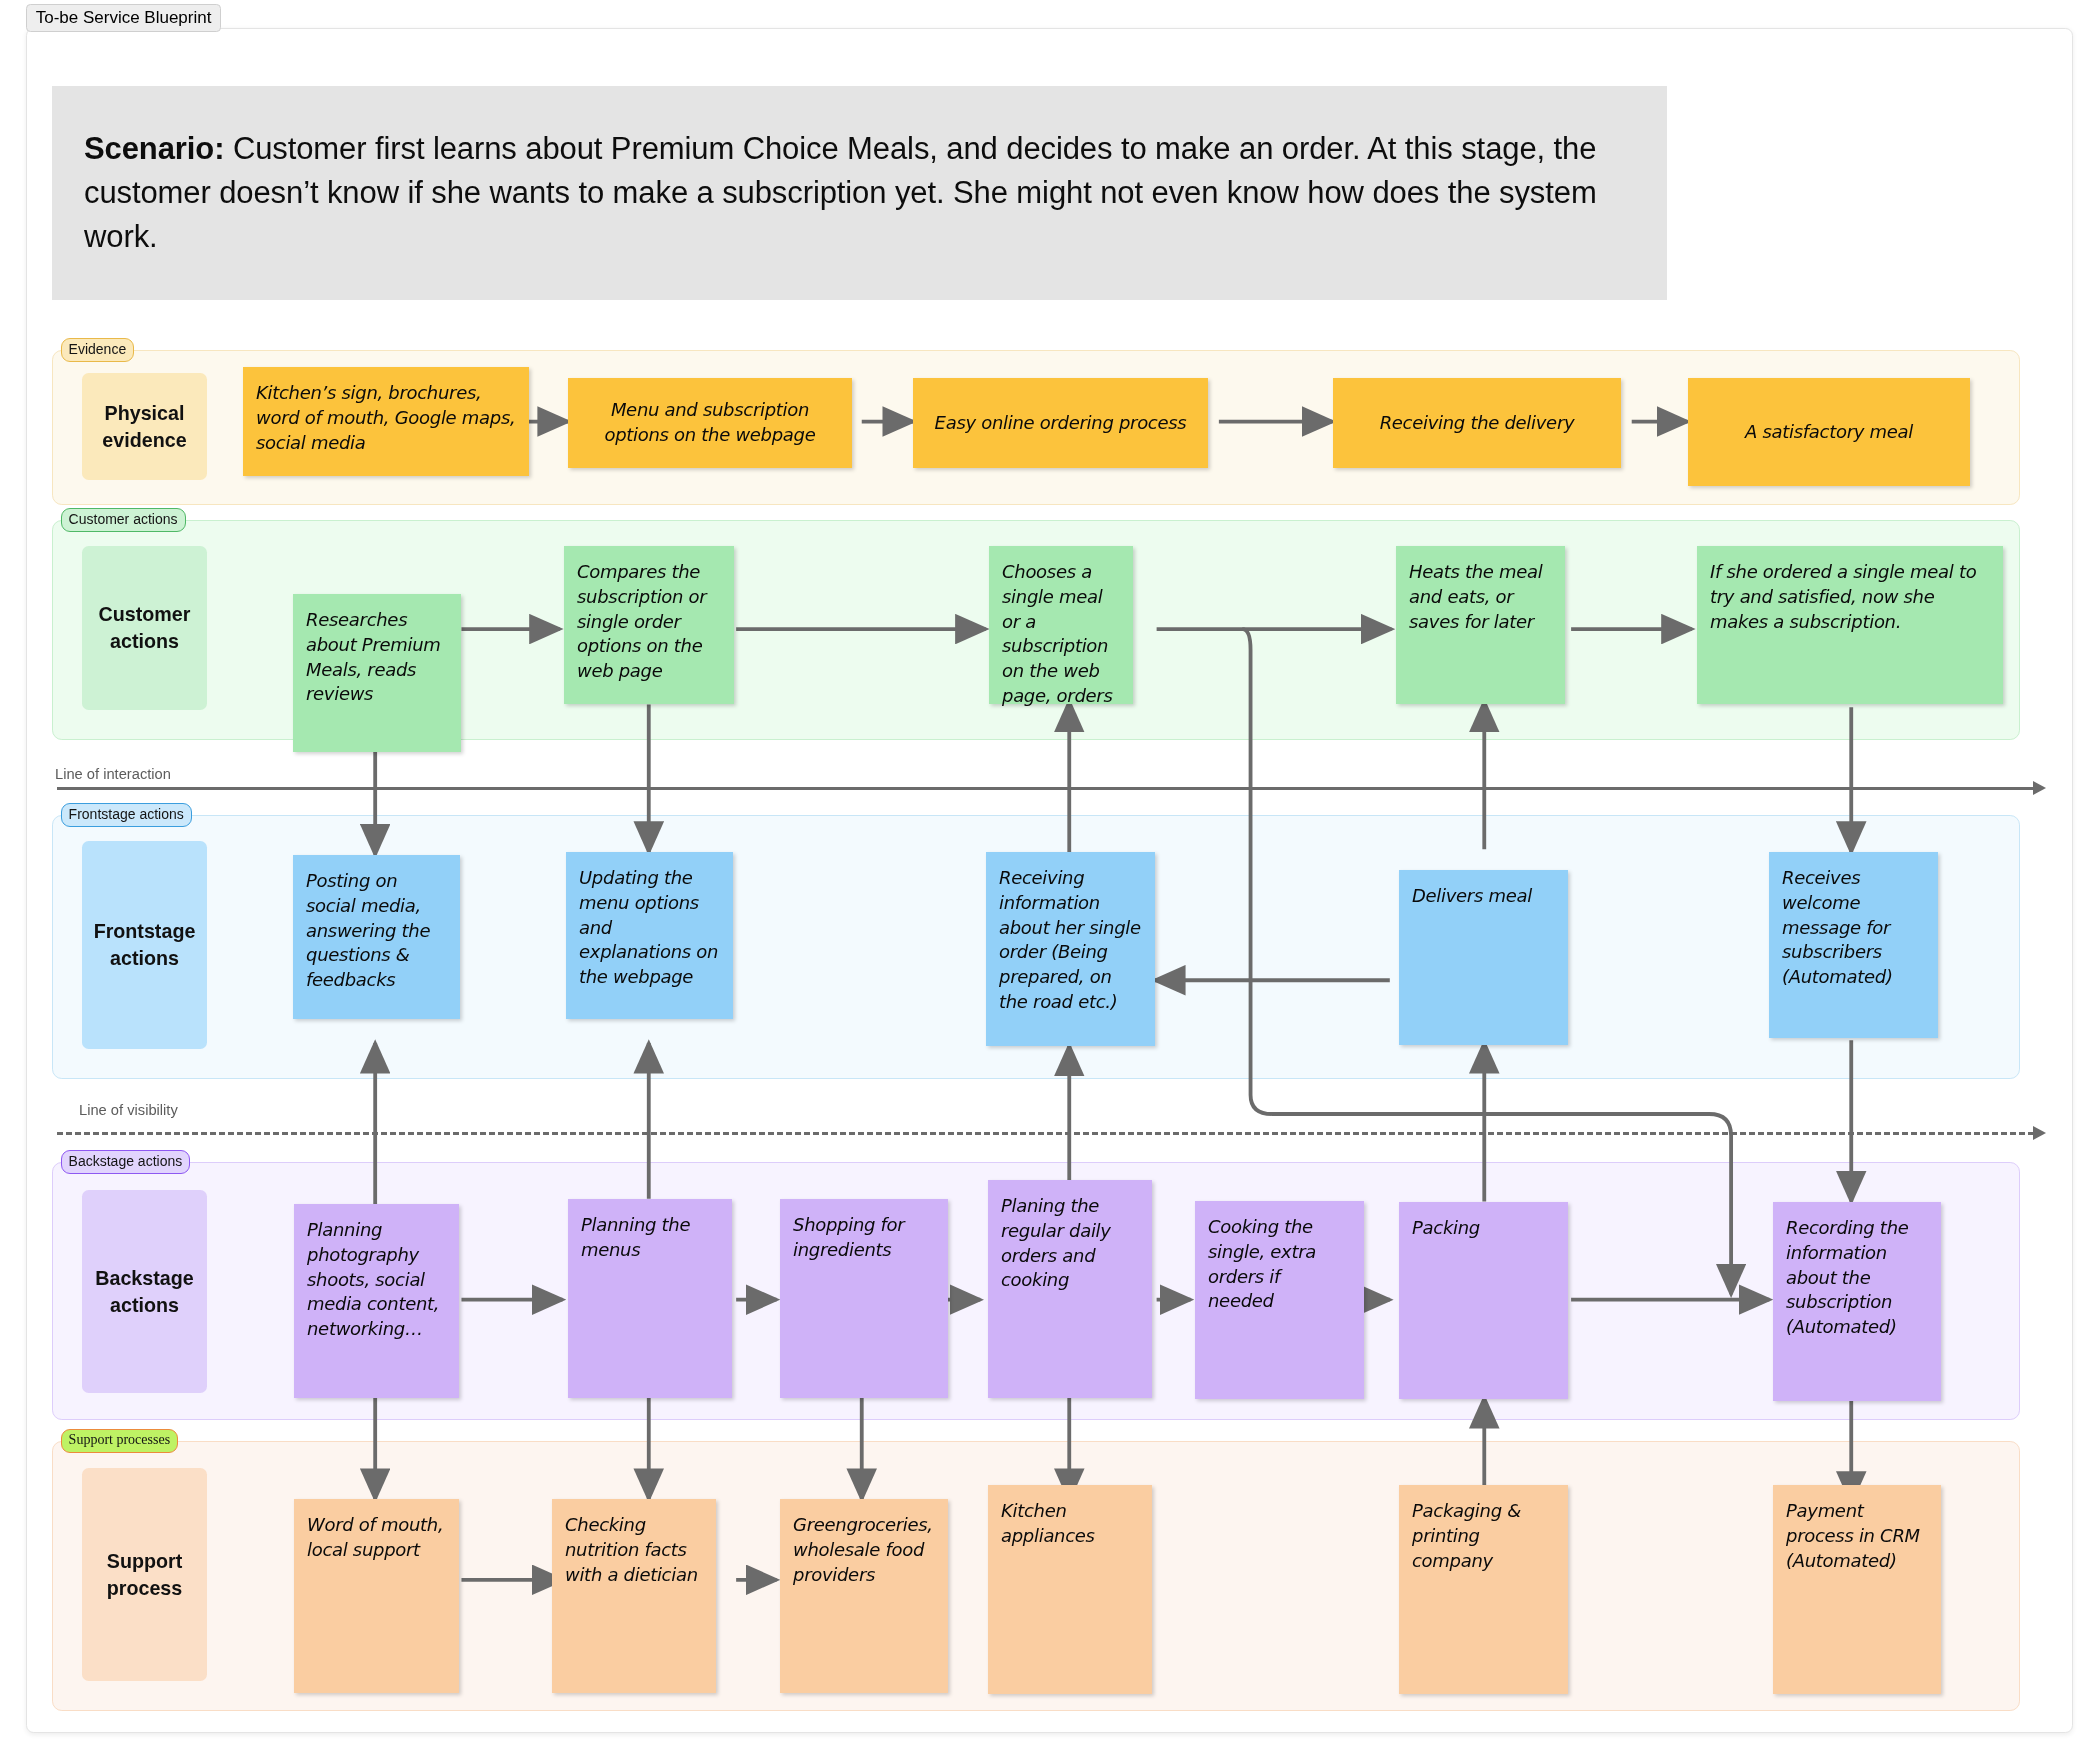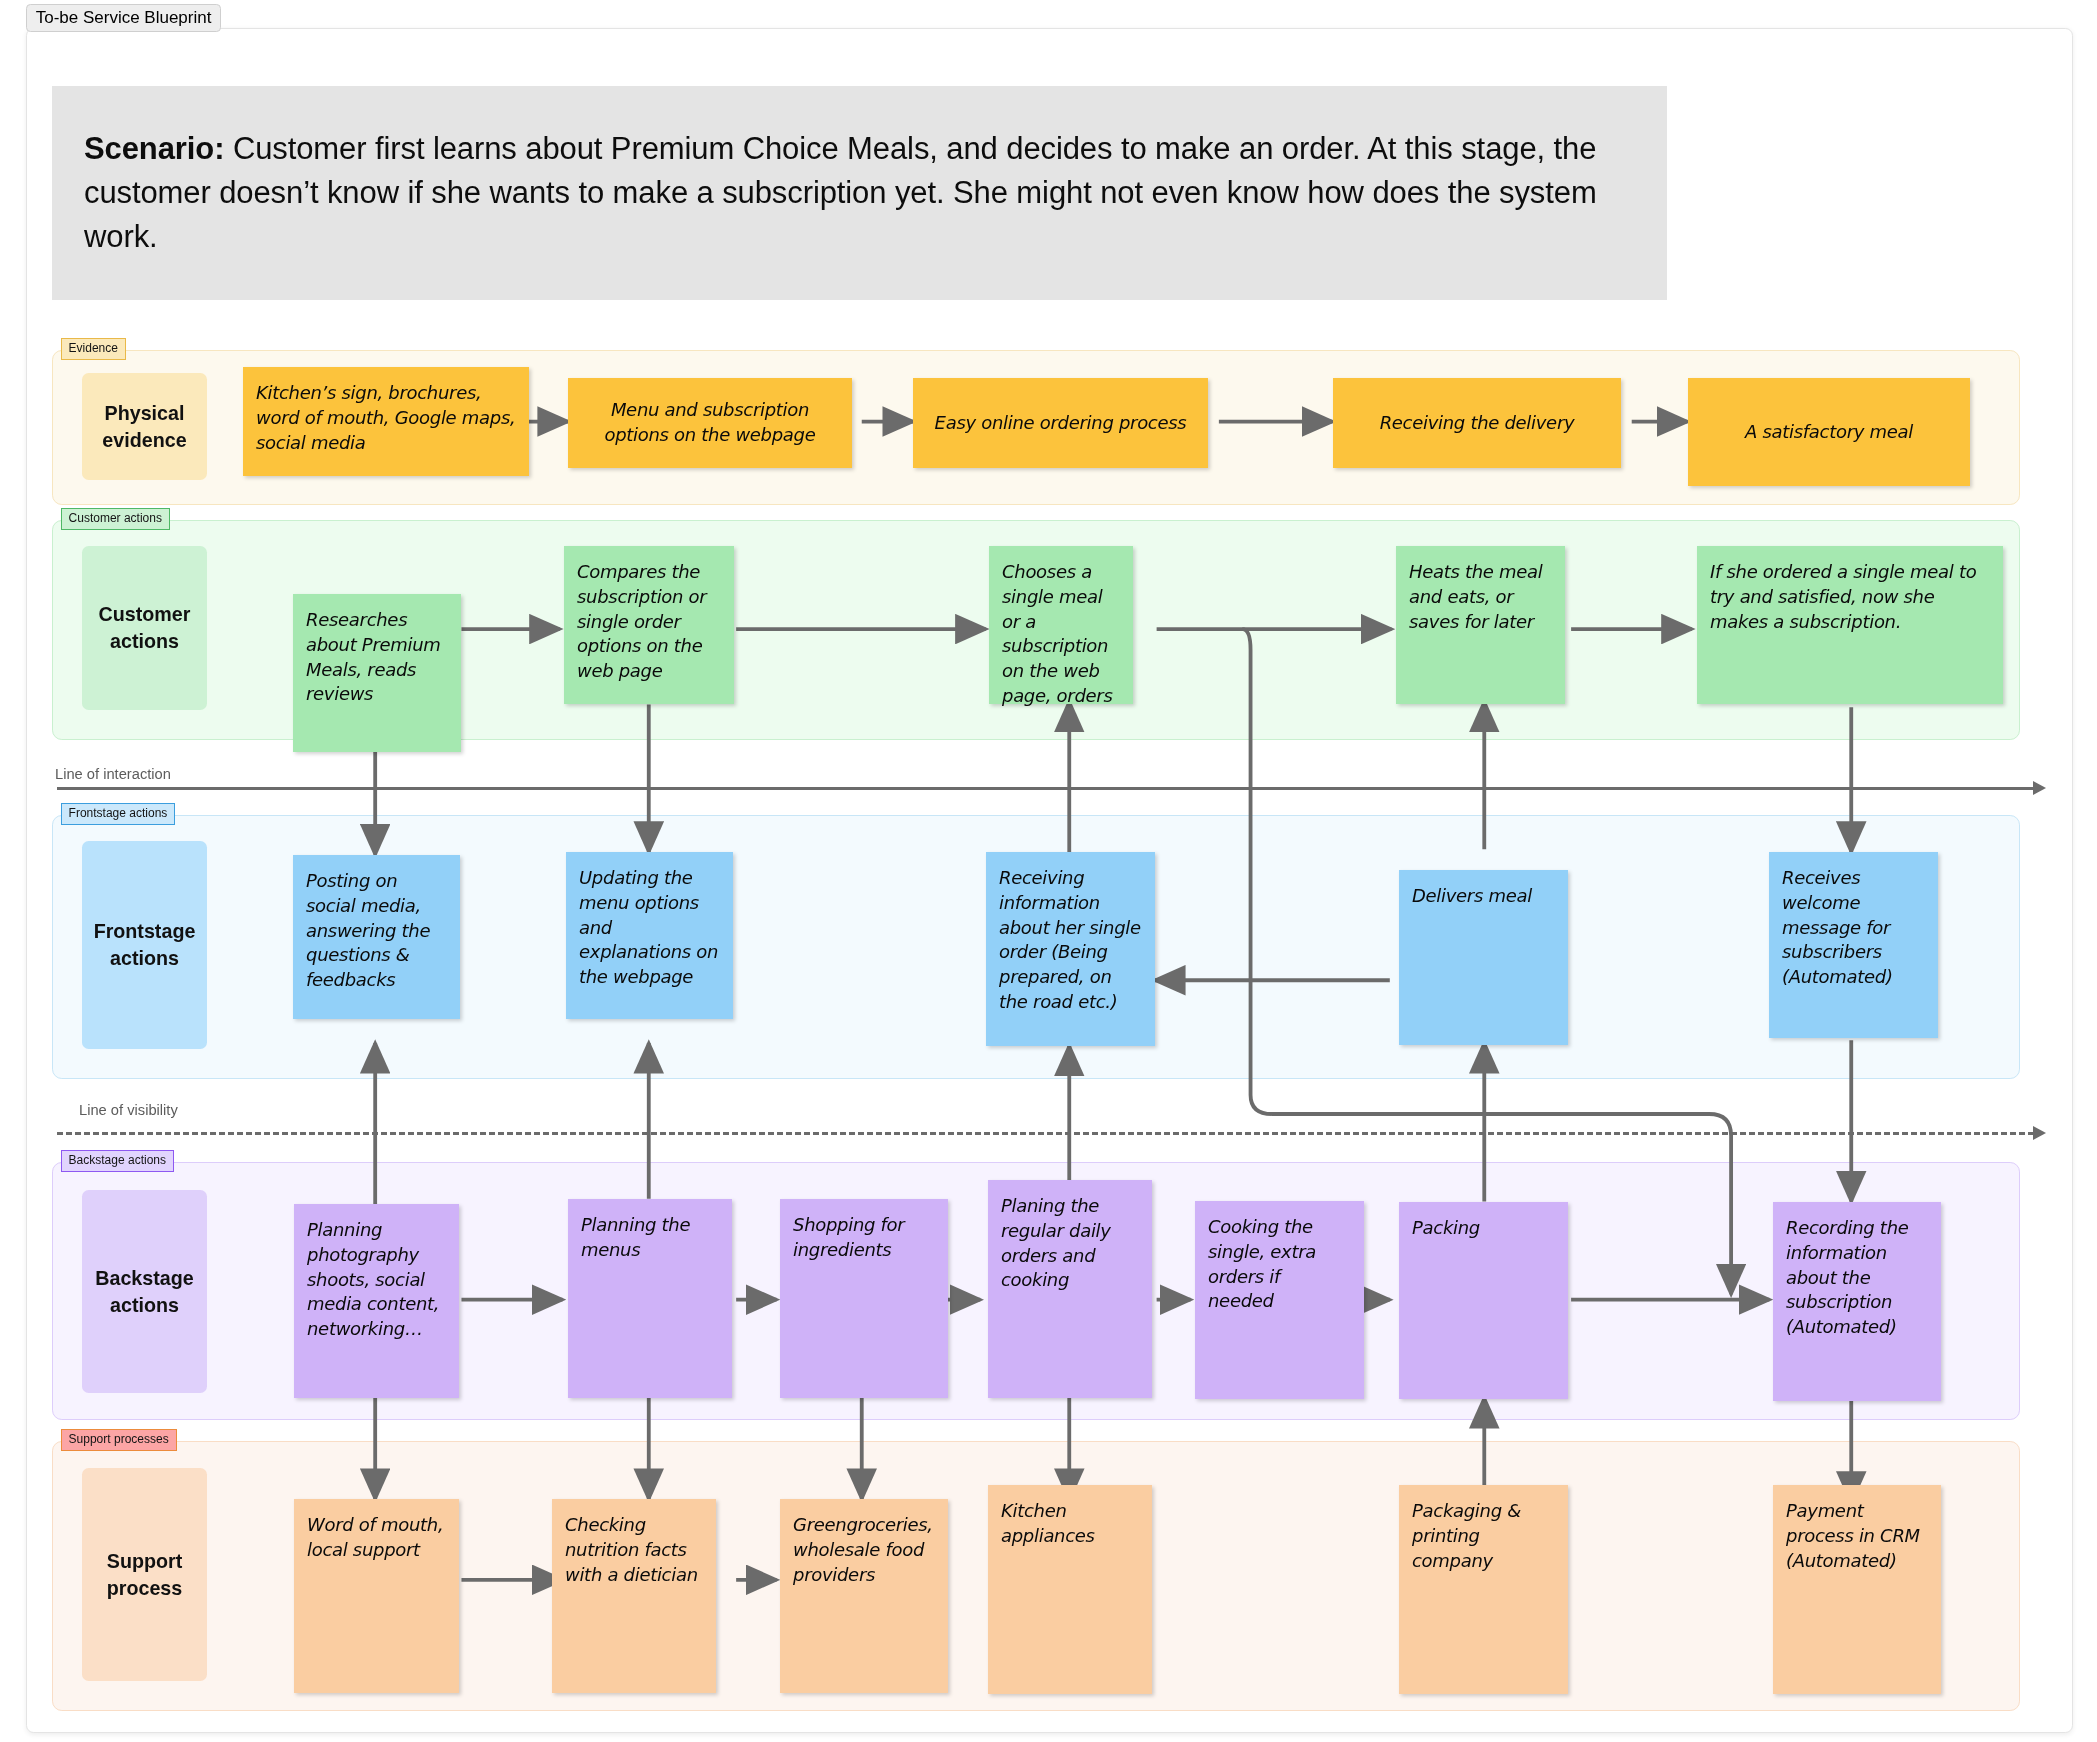--- a/index.html
+++ b/index.html
@@ -32,41 +32,41 @@
   .scenario-text{
     font-size:31px;line-height:1.42;color:#0d0d0d;
     padding:0 32px;letter-spacing:-0.1px;
   }
   .scenario-text b{font-weight:bold;}
 
   
   .lane{position:absolute;border-radius:9.8px;}
   .lane-tag{
     position:absolute;top:-13px;left:7.6px;
-    font-size:12px;line-height:1;padding:3.3px 7px 4.4px 7px;
-    border-radius:0;white-space:nowrap;z-index:30;color:#141414;
+    font-size:14px;line-height:1;padding:3.3px 7px 4.4px 7px;
+    border-radius:9px;white-space:nowrap;z-index:30;color:#141414;
   }
   .lane-label{
     position:absolute;border-radius:6.6px;
     display:flex;align-items:center;justify-content:center;
     font-size:19.7px;font-weight:bold;color:#111;line-height:1.35;text-align:center;
     padding:0 7.6px;box-sizing:border-box;
   }
 
   .lane-evidence   {left:52px; top:350px;  width:1966px;height:153px; background:#fdf9ee;border:1.1px solid #f7e6c0;}
   .lane-customer   {left:52px; top:520px;  width:1966px;height:218px; background:#edfcef;border:1.1px solid #c9f0cf;}
   .lane-frontstage {left:52px; top:815px; width:1966px;height:262px; background:#f3fafe;border:1.1px solid #c8e6f7;}
   .lane-backstage  {left:52px; top:1162px; width:1966px;height:256px; background:#f7f3ff;border:1.1px solid #ddcdfb;}
   .lane-support    {left:52px; top:1441px; width:1966px;height:268px; background:#fdf5f0;border:1.1px solid #f9ddc6;}
 
   .tag-evidence   {background:#fbe9bb;border:0.5px solid #e9b949;}
   .tag-customer   {background:#cdf2d4;border:0.5px solid #4fb866;}
   .tag-frontstage {background:#cbe8fb;border:0.5px solid #3b9ede;}
   .tag-backstage  {background:#e1d4fd;border:0.5px solid #8e58f2;}
-  .tag-support    {background:#fca5a5;border:0.5px solid #ec8b3c;}
+  .tag-support    {background:#bef264;border:0.5px solid #ec8b3c;font-family:Liberation Serif, serif;}
 
   .lbl-evidence   {left:82px;top:373px;width:125px;height:107px;background:#fbe9bb;}
   .lbl-customer   {left:82px;top:546px;width:125px;height:164px;background:#cdf2d4;}
   .lbl-frontstage {left:82px;top:841px;width:125px;height:208px;background:#b9e2fc;}
   .lbl-backstage  {left:82px;top:1190px;width:125px;height:203px;background:#dfd0fb;}
   .lbl-support    {left:82px;top:1468px;width:125px;height:213px;background:#fbdfc7;}
 
   
   .card{
     position:absolute;box-sizing:border-box;

